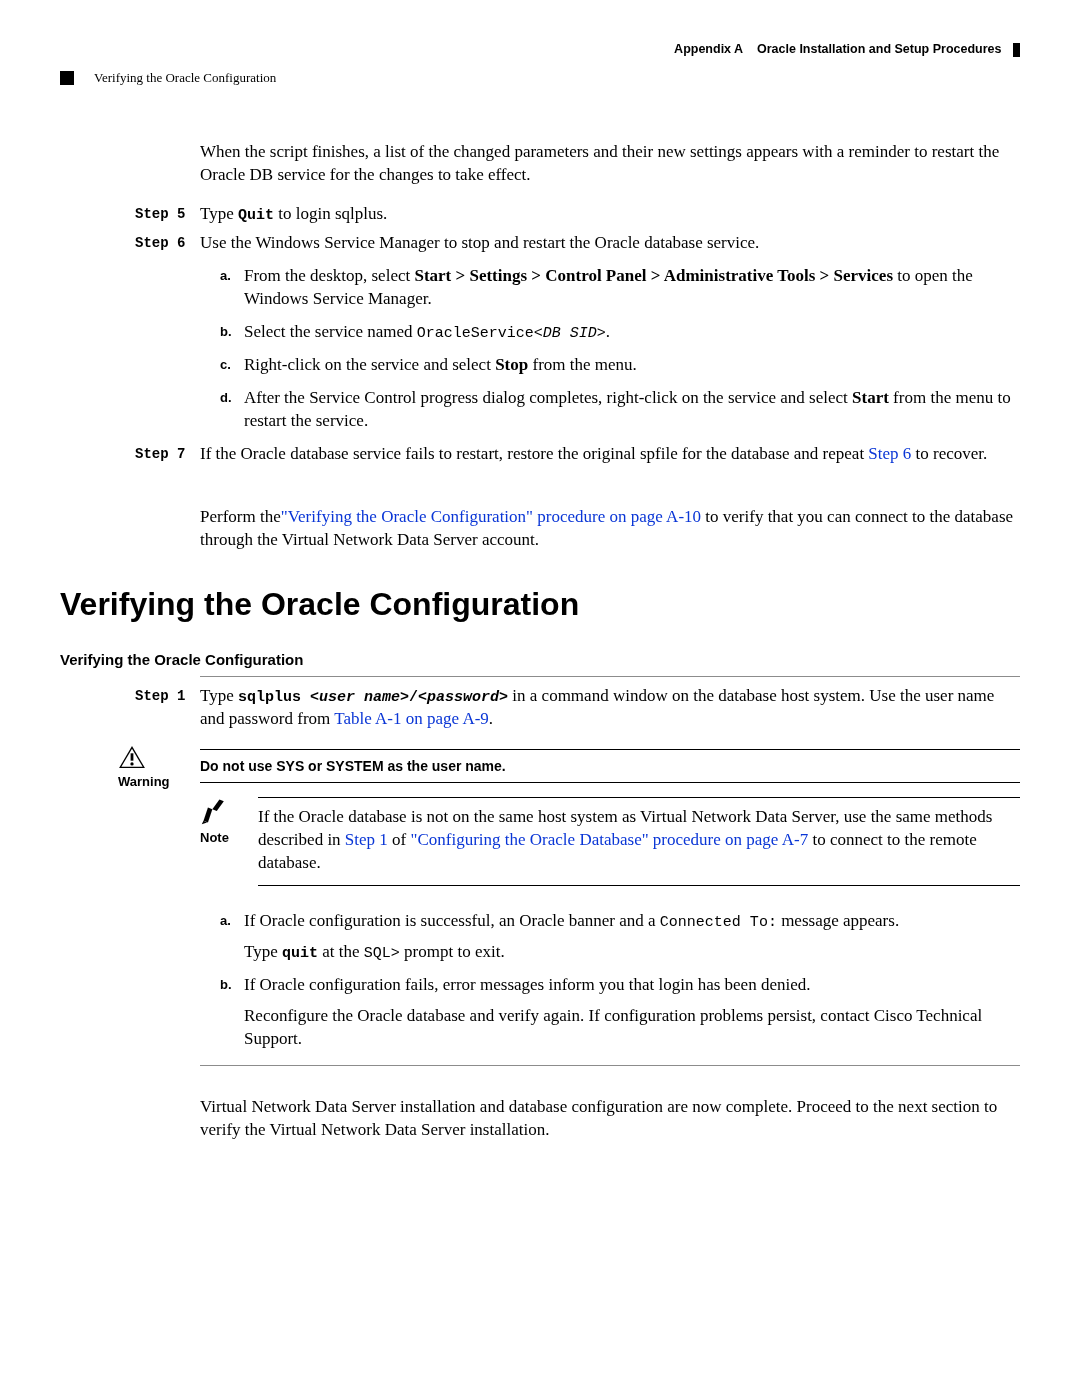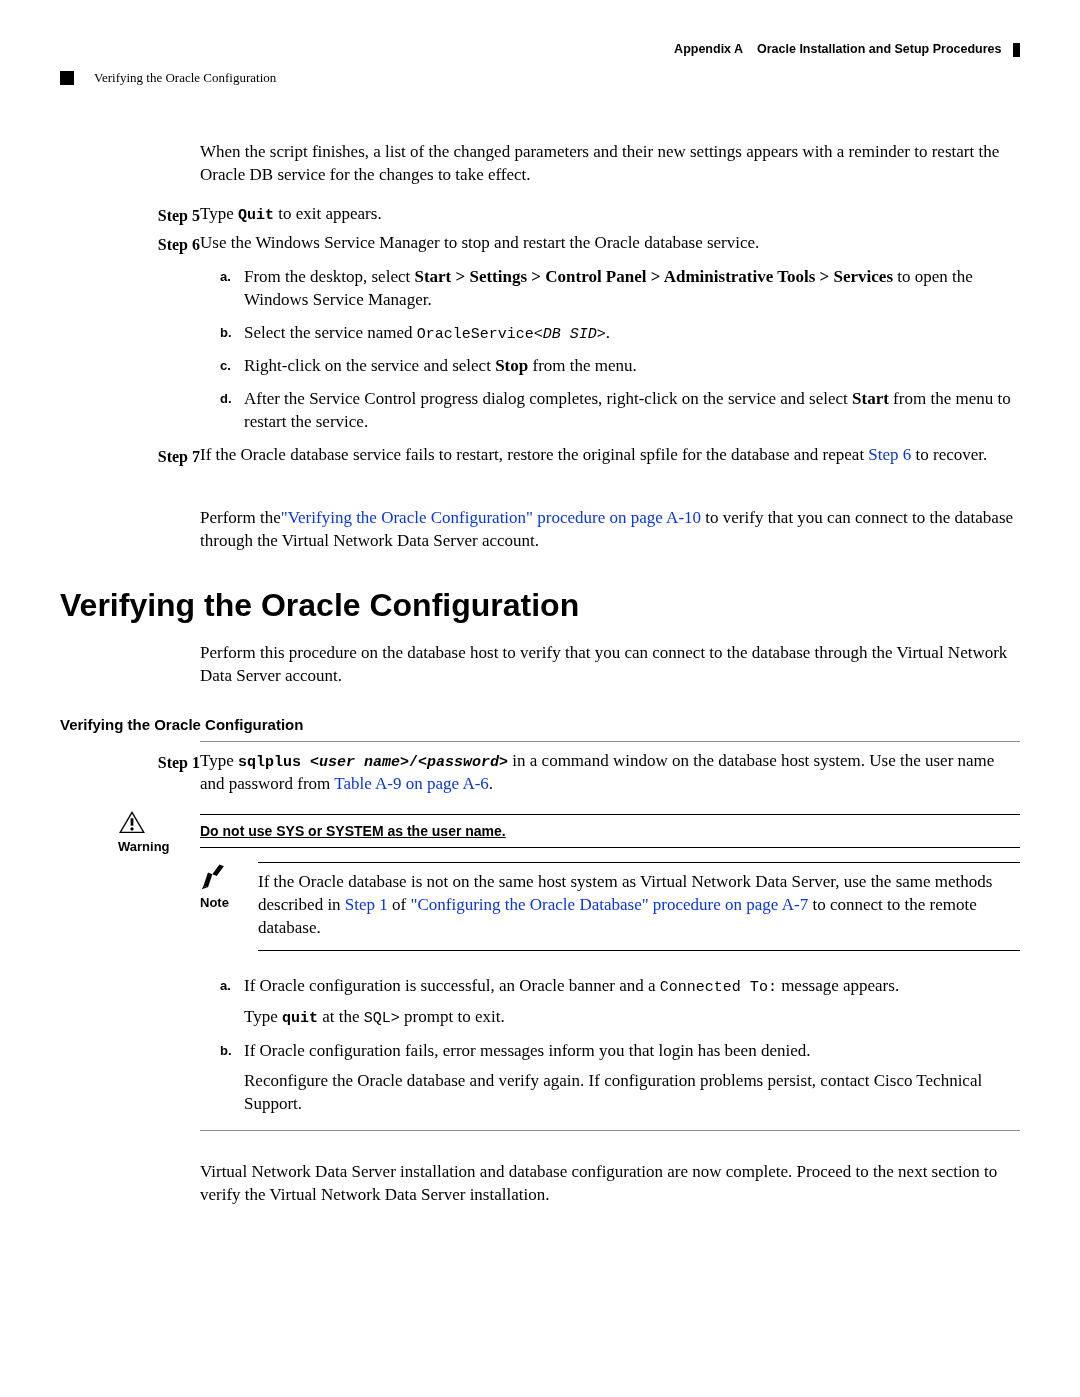--- a/index.html
+++ b/index.html
@@ -48,26 +48,25 @@
     width: 14px;
     height: 14px;
     background: #000;
     flex: none;
   }
   .body-area { margin-left: 140px; }
   .intro { padding: 55px 0 10px 0; line-height:1.35;}
   .step-row { display:flex; margin-top:6px; line-height:1.35;}
   .step-label {
     flex: 0 0 65px;
-    font-family: Liberation Serif, serif;
-    font-size: 16px;
+    font-family: Liberation Mono, monospace;
+    font-size: 14px;
     font-weight: bold;
     padding-top:2px;
     margin-left:-65px;
-    text-align:right;
   }
   .step-body { flex:1; }
   .sub-row { display:flex; margin-top:10px; padding-left:20px; line-height:1.35;}
   .sub-label {
     flex:0 0 24px;
     font-family: Arial, Helvetica, sans-serif;
     font-size:13px; font-weight:bold;
     padding-top:2px;
   }
   .sub-body { flex:1; }
@@ -143,21 +142,21 @@
     <div class="top-square"></div>
     <span>Verifying the Oracle Configuration</span>
   </div>
 
   <div class="body-area">
     <div class="intro">When the script finishes, a list of the changed parameters and their new settings appears with a reminder to restart the Oracle DB service for the changes to take effect.</div>
 
     <div class="step-row">
       <div class="step-label">Step 5</div>
       <div class="step-body">
-        <span>Type </span><span class="code-b">Quit</span><span> to exit appears.</span>
+        <span>Type </span><span class="code-b">Quit</span><span> to login sqlplus.</span>
       </div>
     </div>
 
     <div class="step-row">
       <div class="step-label">Step 6</div>
       <div class="step-body">Use the Windows Service Manager to stop and restart the Oracle database service.</div>
     </div>
 
     <div class="sub-row">
       <div class="sub-label">a.</div>
@@ -192,47 +191,44 @@
     </div>
 
     <div class="gap20"></div>
     <div style="line-height:1.35;">
       <span>Perform the</span><span class="link">"Verifying the Oracle Configuration" procedure on page A-10</span><span> to verify that you can connect to the database through the Virtual Network Data Server account.</span>
     </div>
   </div>
 
   <div class="h1">Verifying the Oracle Configuration</div>
 
-  <div class="body-area">
-    <div style="line-height:1.35;">Perform this procedure on the database host to verify that you can connect to the database through the Virtual Network Data Server account.</div>
-  </div>
 
   <div class="h3" style="margin-left:0px;">Verifying the Oracle Configuration</div>
 
   <div class="body-area">
     <hr class="hr-light-full">
 
     <div class="step-row" style="margin-top:6px;">
       <div class="step-label">Step 1</div>
       <div class="step-body">
-        <span>Type </span><span class="code-b">sqlplus </span><span class="code-bi">&lt;user name&gt;</span><span class="code-b">/</span><span class="code-bi">&lt;password&gt;</span><span>  in a command window on the database host system. Use the user name and password from </span><span class="link">Table A-9 on page A-6</span><span>.</span>
+        <span>Type </span><span class="code-b">sqlplus </span><span class="code-bi">&lt;user name&gt;</span><span class="code-b">/</span><span class="code-bi">&lt;password&gt;</span><span>  in a command window on the database host system. Use the user name and password from </span><span class="link">Table A-1 on page A-9</span><span>.</span>
       </div>
     </div>
 
     <div class="warning-block">
       <div class="warning-icon-col">
         <svg class="warning-svg" viewBox="0 0 30 26">
           <polygon points="15,1 29,25 1,25" fill="#000"></polygon>
           <polygon points="15,4 26.5,23.5 3.5,23.5" fill="#fff"></polygon>
           <line x1="15" y1="9" x2="15" y2="17" stroke="#000" stroke-width="3"></line>
           <circle cx="15" cy="20.5" r="1.8" fill="#000"></circle>
         </svg>
         <div class="warning-label">Warning</div>
       </div>
-      <div style="flex:1;text-decoration:underline;">
+      <div style="flex:1;">
         <hr class="hr-body">
         <div class="warning-text">Do not use SYS or SYSTEM as the user name.</div>
         <hr class="hr-body" style="margin-top:8px;">
       </div>
     </div>
 
     <div class="note-row">
       <div class="note-icon-col">
         <svg class="note-svg" viewBox="0 0 34 30">
           <polygon points="4,26 9,11 14,13 9,28" fill="#000"></polygon>

